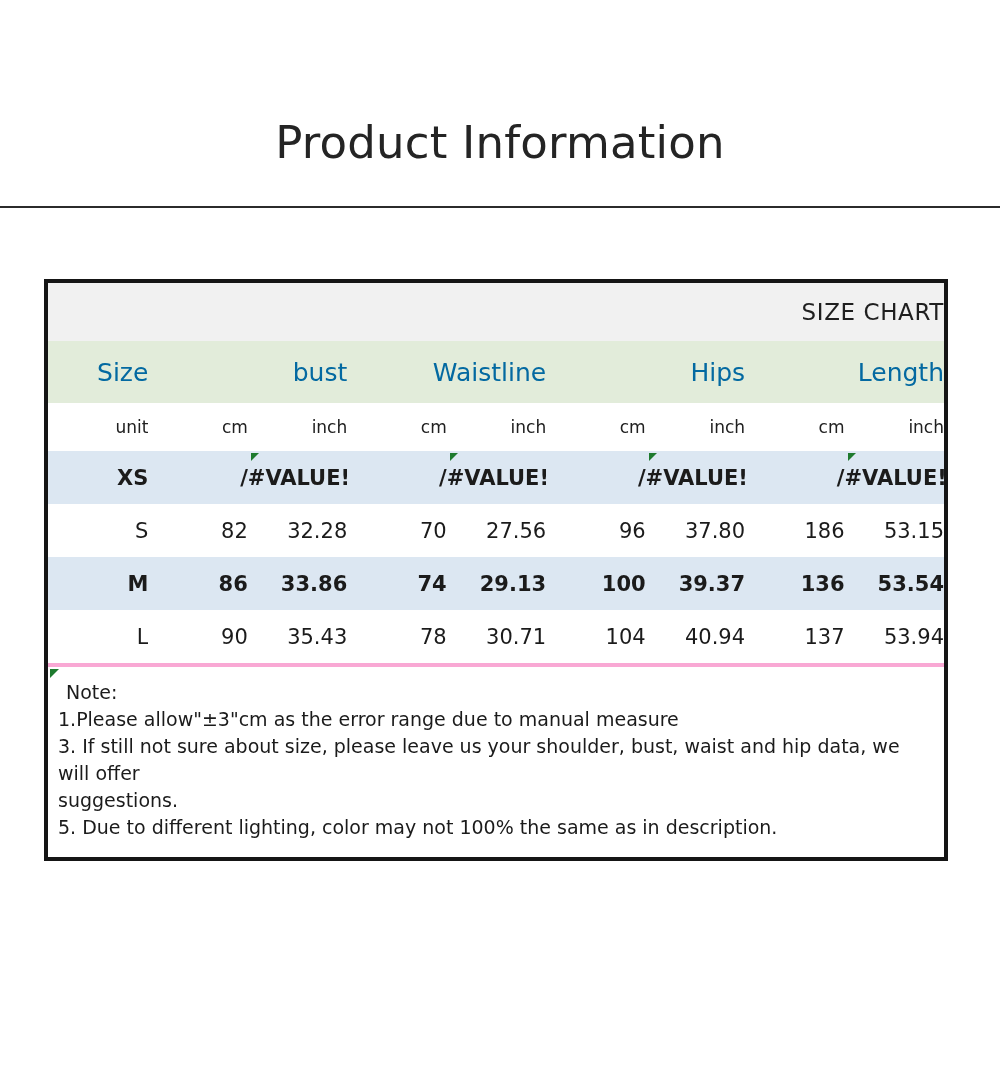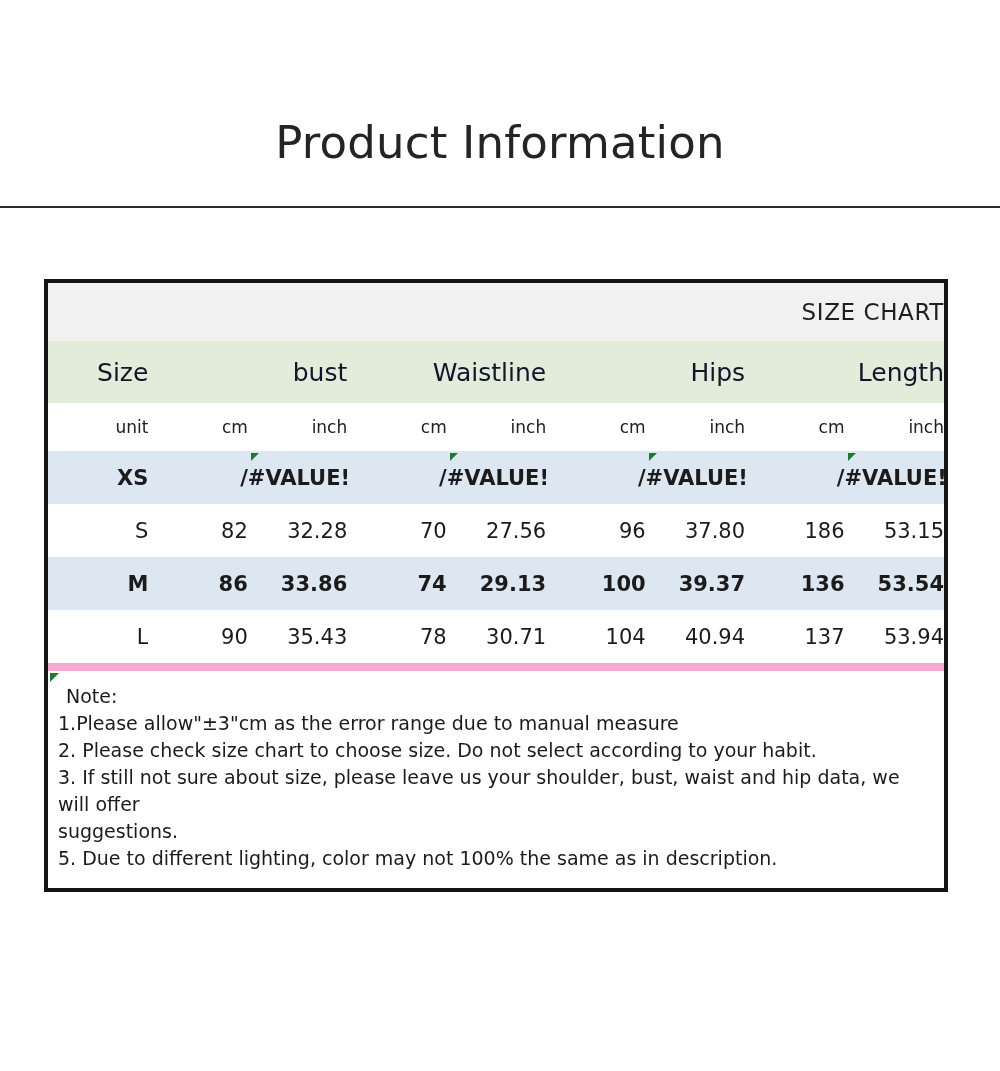--- a/index.html
+++ b/index.html
@@ -68,21 +68,21 @@
     letter-spacing: 0.6px;
     color: #1f1f1f;
   }
 
   
   .row-group td {
     background: #e2ecda;
     height: 62px;
     font-size: 25px;
     font-weight: 400;
-    color: #0f172a;
+    color: #0369a1;
   }
 
   
   .row-units td {
     background: #ffffff;
     height: 48px;
     font-size: 17px;
     color: #202020;
   }
 
@@ -101,21 +101,21 @@
     top: 2px;
     left: 3px;
     width: 0;
     height: 0;
     border-top: 8px solid #1e7a2e;
     border-right: 8px solid transparent;
   }
 
   
   .note-box {
-    border-top: 8px solid #f9a8d4;
+    border-top: 4px solid #f9a8d4;
     background: #ffffff;
     padding: 12px 10px 16px 10px;
     position: relative;
   }
   .note-tri {
     position: absolute;
     top: 2px;
     left: 2px;
     width: 0;
     height: 0;
@@ -228,19 +228,18 @@
         <td>137</td>
         <td>53.94</td>
       </tr>
     </tbody>
   </table>
 
   <div class="note-box">
     <span class="note-tri"></span>
     <div class="note-line note-head">Note:</div>
     <div class="note-line">1.Please allow"±3"cm as the error range due to manual measure</div>
-    <div class="note-line">2. Please check size chart to choose size. Do not select according to your habit.</div>
     <div class="note-line">3. If still not sure about size, please leave us your shoulder, bust, waist and hip data, we will offer</div>
     <div class="note-line">suggestions.</div>
     <div class="note-line">5. Due to different lighting, color may not 100% the same as in description.</div>
   </div>
 
 </div>
 
 </body></html>

